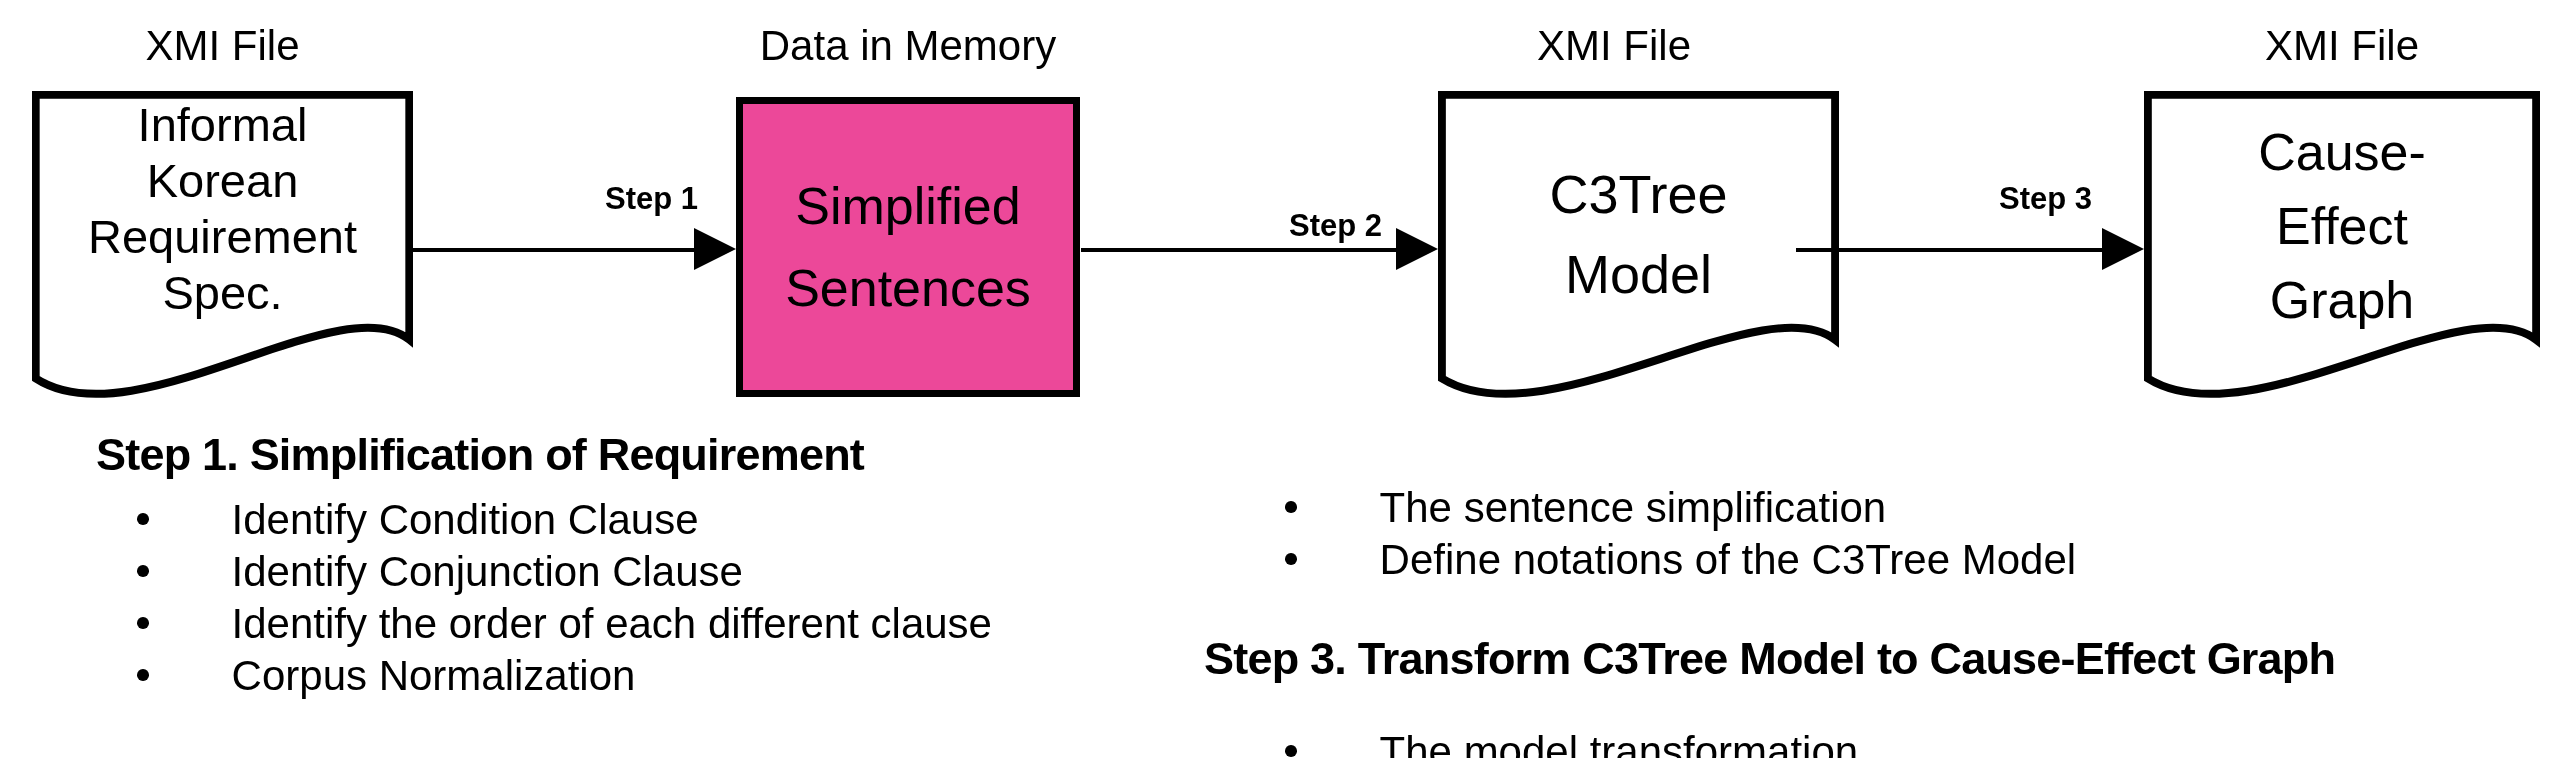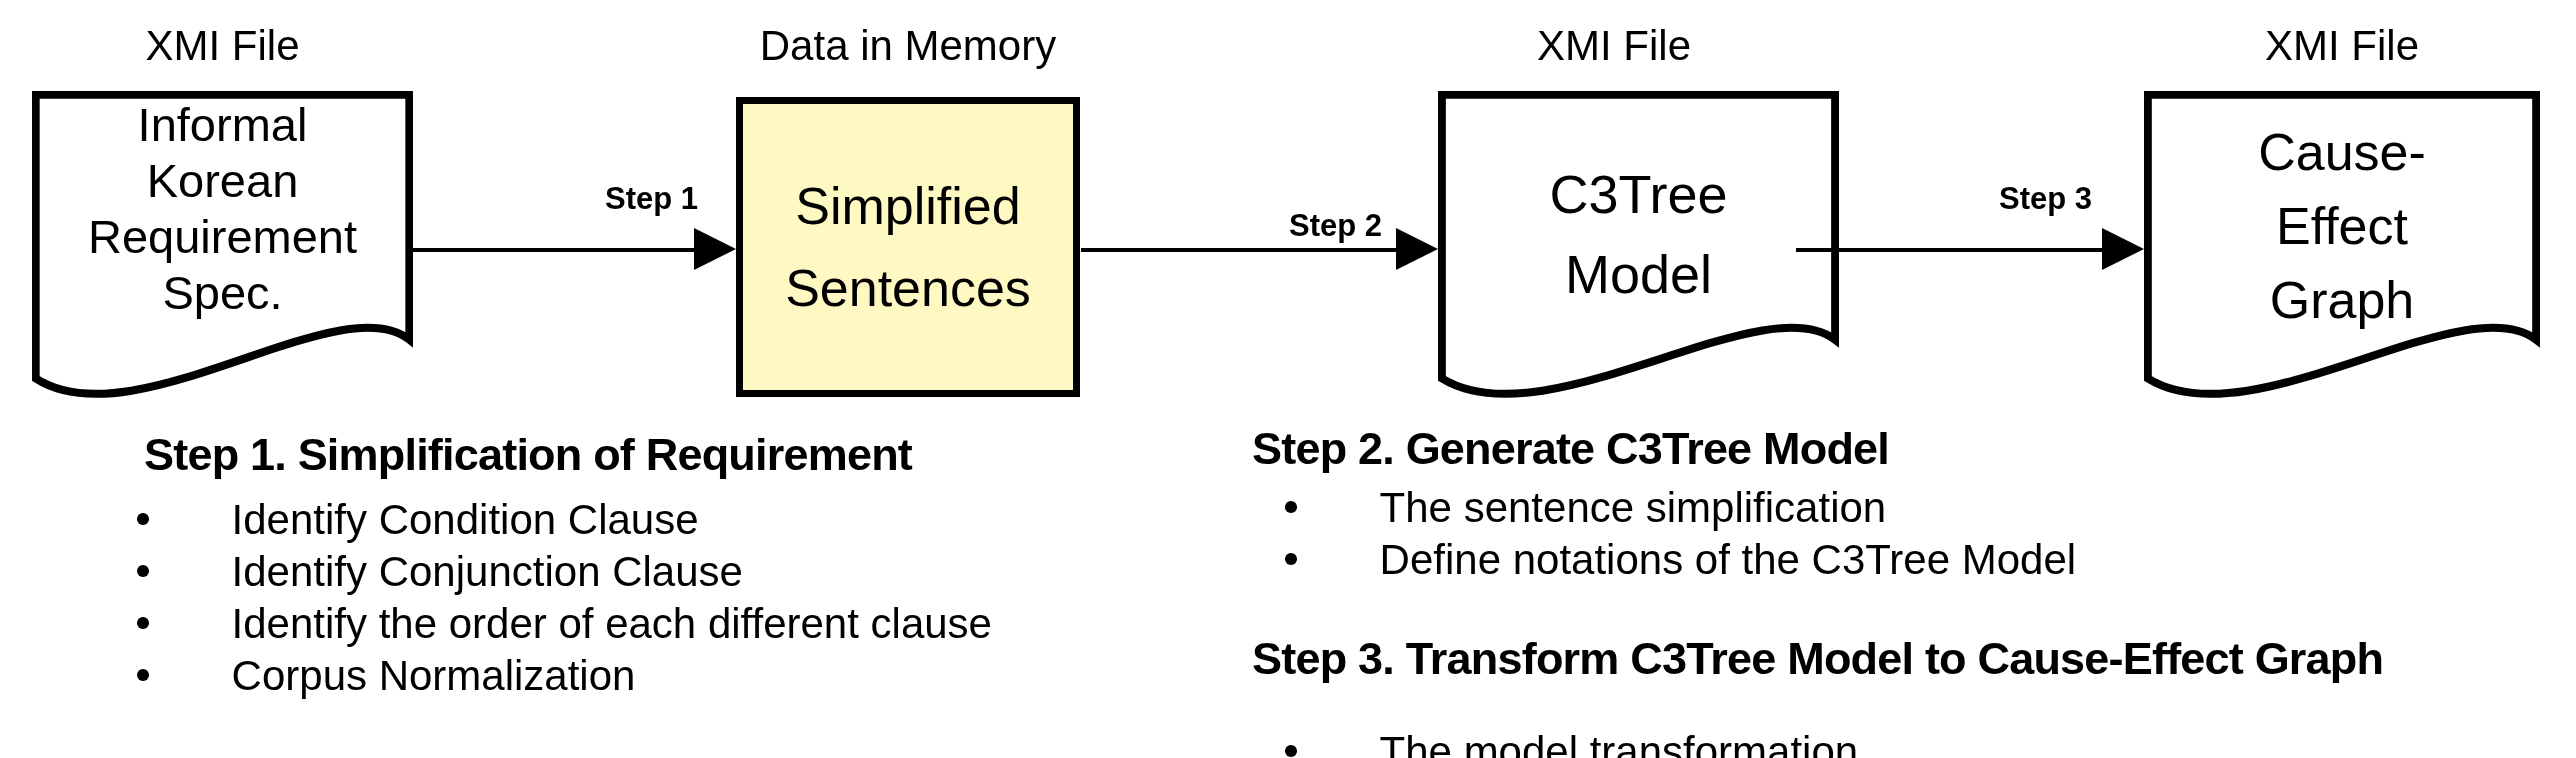--- a/index.html
+++ b/index.html
@@ -14,36 +14,36 @@
   .doc svg{display:block;width:100%;height:100%;}
   .doc-text{
     position:absolute;left:0;right:0;top:0;bottom:0;
     display:flex;flex-direction:column;justify-content:center;align-items:center;
     text-align:center;
   }
   .doc1-text{font-size:47px;line-height:56px;padding-bottom:73px;}
   .doc3-text{font-size:54px;line-height:80px;padding-bottom:23px;}
   .doc4-text{font-size:52px;line-height:74px;padding-bottom:39px;}
   .box{
-    position:absolute;border:7px solid #000;background:#fef9c3;
+    position:absolute;border:7px solid #000;background:#ec4899;
     display:flex;flex-direction:column;justify-content:center;align-items:center;
     text-align:center;font-size:52px;line-height:82px;
   }
   .arrow-line{position:absolute;top:248px;height:3.9px;background:#000;}
   .arrow-head{
     position:absolute;top:228px;width:0;height:0;
     border-top:21px solid transparent;border-bottom:21px solid transparent;
     border-left:42px solid #000;
   }
   .step-label{
     position:absolute;top:181px;width:247px;text-align:right;
     font-size:31px;font-weight:bold;white-space:nowrap;
   }
   .note-heading{
-    position:absolute;font-size:45px;font-weight:bold;letter-spacing:-0.8px;white-space:nowrap;margin-left:48px;
+    position:absolute;font-size:45px;font-weight:bold;letter-spacing:-0.8px;white-space:nowrap;
   }
   .bullets{position:absolute;}
   .bullet-row{display:flex;align-items:flex-start;height:52px;}
   .bullet-dot{width:11.6px;height:11.6px;border-radius:50%;background:#000;margin-top:19.3px;flex:none;}
   .bullet-text{margin-left:83px;font-size:42px;line-height:51px;white-space:nowrap;}
 </style>
 </head>
 <body>
 
 <div class="canvas">
@@ -116,21 +116,20 @@
     <div class="bullet-row">
       <span class="bullet-dot"></span>
       <span class="bullet-text">Identify the order of each different clause</span>
     </div>
     <div class="bullet-row">
       <span class="bullet-dot"></span>
       <span class="bullet-text">Corpus Normalization</span>
     </div>
   </div>
 
-  <div class="note-heading" style="left:1204px;top:423px;">Step 2. Generate C3Tree Model</div>
   <div class="bullets" style="left:1285px;top:482px;">
     <div class="bullet-row">
       <span class="bullet-dot"></span>
       <span class="bullet-text">The sentence simplification</span>
     </div>
     <div class="bullet-row">
       <span class="bullet-dot"></span>
       <span class="bullet-text">Define notations of the C3Tree Model</span>
     </div>
   </div>

